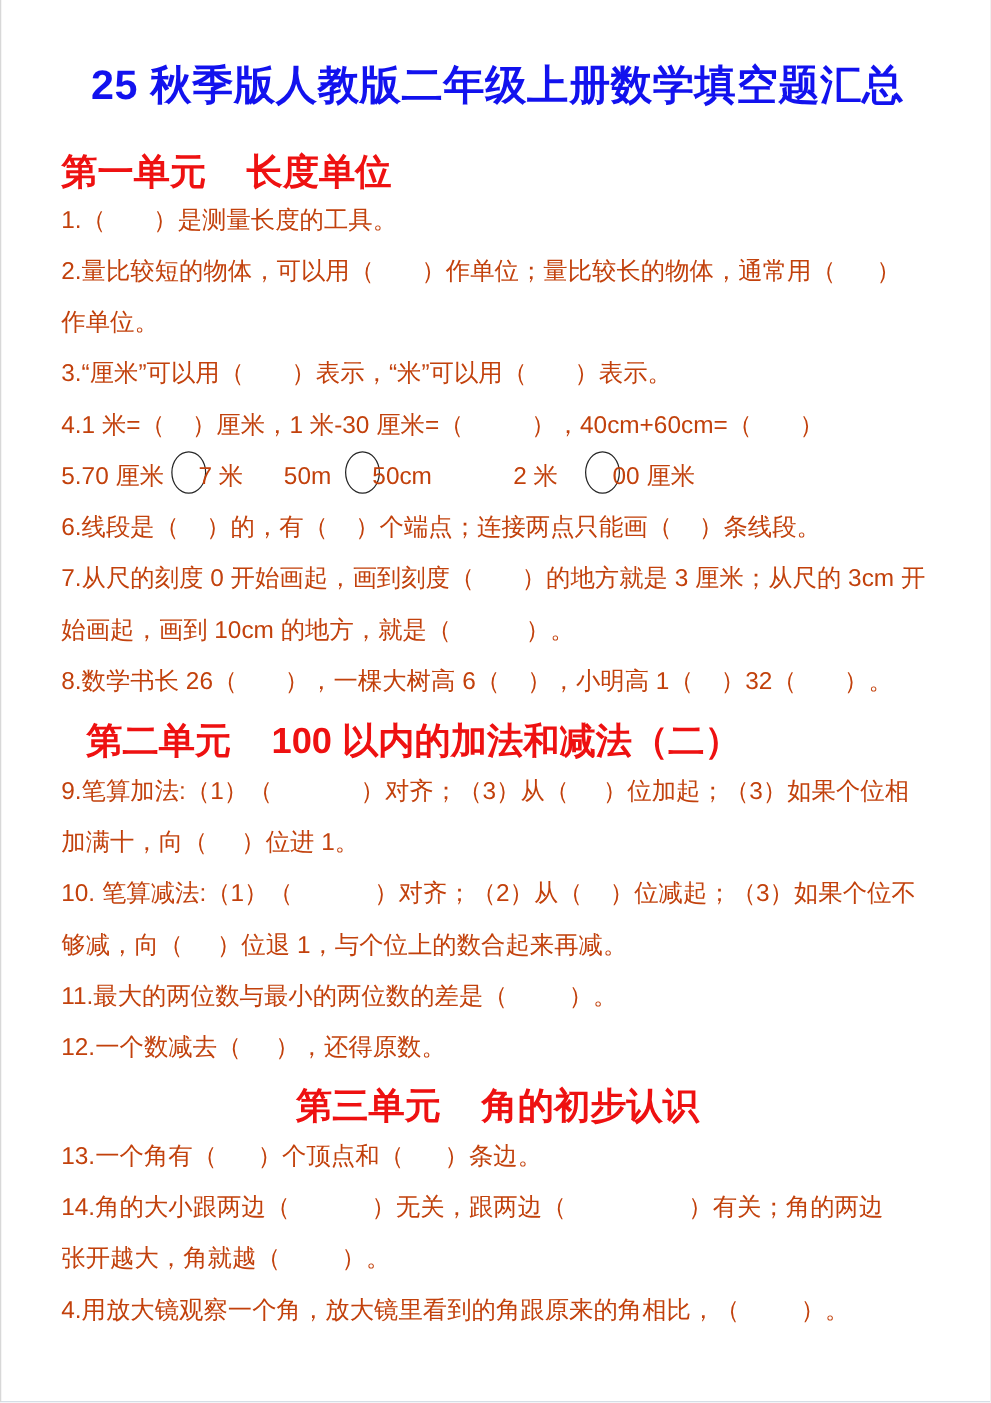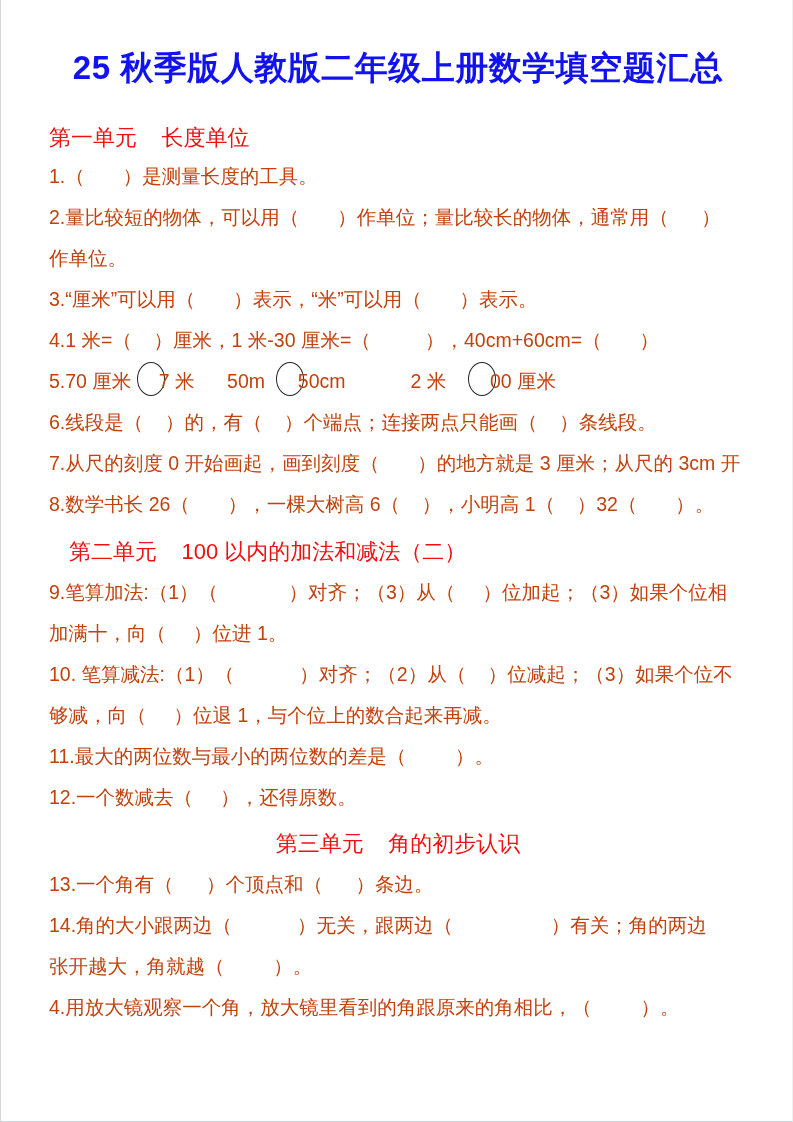--- a/index.html
+++ b/index.html
@@ -26,22 +26,22 @@
     text-align: center;
     font-size: 33px;
     font-weight: bold;
     line-height: 48px;
     color: #1212ee;
     white-space: pre;
     letter-spacing: 0.5px;
   }
   .section-header {
     margin: 0 0 4px 0;
-    font-size: 22px;
-    font-weight: normal;
+    font-size: 29px;
+    font-weight: bold;
     line-height: 28px;
     color: #ee1111;
     white-space: pre;
   }
   .sh1 { margin-top: 32px; }
   .sh2 { margin-top: 13px; margin-bottom: 6px; margin-left: 20px; }
   .sh3 { margin-top: 12px; margin-bottom: 6px; text-align: center; }
   .qline {
     margin: 0;
     font-size: 19.5px;
@@ -72,20 +72,21 @@
   <p class="qline">1.（       ）是测量长度的工具。</p>
   <p class="qline">2.量比较短的物体，可以用（       ）作单位；量比较长的物体，通常用（      ）</p>
   <p class="qline">作单位。</p>
   <p class="qline">3.“厘米”可以用（       ）表示，“米”可以用（       ）表示。</p>
   <p class="qline">4.1 米=（    ）厘米，1 米-30 厘米=（          ），40cm+60cm=（       ）</p>
 
   <p class="qline"><span>5.70 厘米 </span><span class="cmp-circle"></span><span>7 米      </span><span>50m  </span><span class="cmp-circle"></span><span>50cm            </span><span>2 米    </span><span class="cmp-circle"></span><span>00 厘米</span></p>
 
   <p class="qline">6.线段是（    ）的，有（    ）个端点；连接两点只能画（    ）条线段。</p>
   <p class="qline">7.从尺的刻度 0 开始画起，画到刻度（       ）的地方就是 3 厘米；从尺的 3cm 开</p>
+  <p class="qline">始画起，画到 10cm 的地方，就是（           ）。</p>
   <p class="qline">8.数学书长 26（       ），一棵大树高 6（    ），小明高 1（    ）32（       ）。</p>
 
   <h2 class="section-header sh2">第二单元    100 以内的加法和减法（二）</h2>
 
   <p class="qline">9.笔算加法:（1）（             ）对齐；（3）从（     ）位加起；（3）如果个位相</p>
   <p class="qline">加满十，向（     ）位进 1。</p>
   <p class="qline">10. 笔算减法:（1）（            ）对齐；（2）从（    ）位减起；（3）如果个位不</p>
   <p class="qline">够减，向（     ）位退 1，与个位上的数合起来再减。</p>
   <p class="qline">11.最大的两位数与最小的两位数的差是（         ）。</p>
   <p class="qline">12.一个数减去（     ），还得原数。</p>

